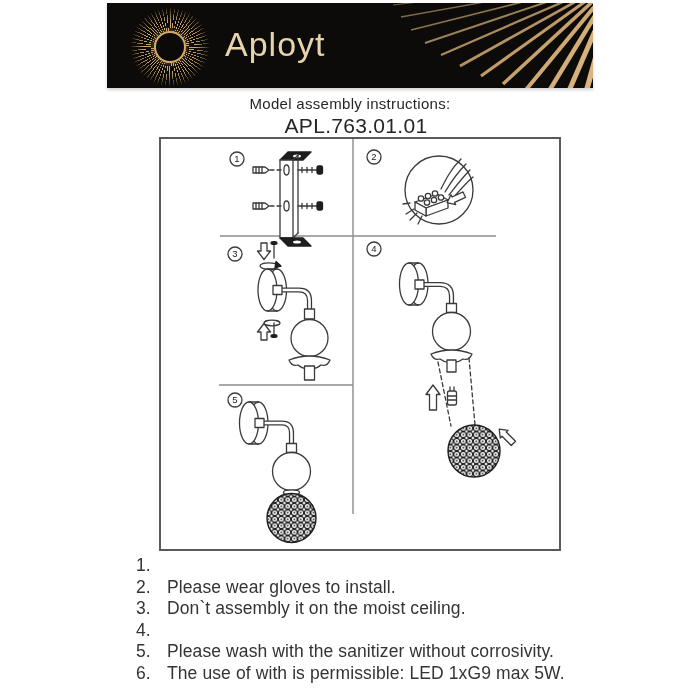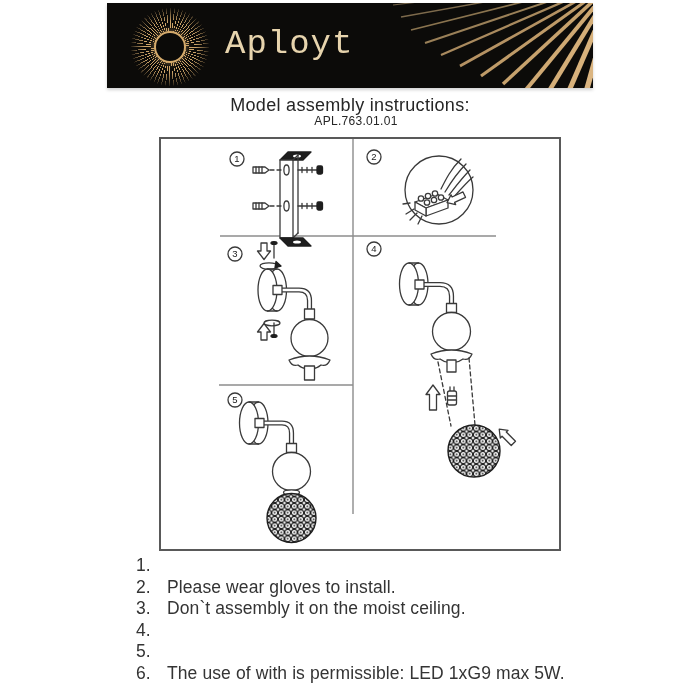--- a/index.html
+++ b/index.html
@@ -10,28 +10,28 @@
   .banner{position:absolute;left:107px;top:3px;width:486px;height:85px;
           background:#0c0b09;overflow:hidden;box-shadow:0 2px 3px rgba(0,0,0,.18);}
   .sunburst{position:absolute;left:24px;top:5px;width:78px;height:78px;border-radius:50%;
           background:
             radial-gradient(circle, rgba(12,11,9,0) 0 46%, rgba(12,11,9,.45) 60%, #0c0b09 74%),
             repeating-conic-gradient(#cda469 0deg 1.5deg, rgba(12,11,9,0) 1.5deg 6deg);}
   .sun-core{position:absolute;left:50%;top:50%;transform:translate(-50%,-50%);
           width:28px;height:28px;border-radius:50%;background:#0b0a08;
           border:2px solid #d4aa6c;box-shadow:0 0 7px rgba(212,170,108,.55);}
   .brand{position:absolute;left:118px;top:22px;font-size:34px;font-weight:300;
-          letter-spacing:1px;color:#e7d4ad;font-family:Liberation Mono, monospace;}
+          letter-spacing:1px;color:#e7d4ad;}
   .rays{position:absolute;right:0;top:0;}
 
   
   .title-heading{position:absolute;left:0;right:0;top:95px;text-align:center;
-          font-size:18px;color:#262626;letter-spacing:.3px;}
+          font-size:15px;color:#262626;letter-spacing:.3px;}
   .model-number{position:absolute;left:12px;right:0;top:114px;text-align:center;
-          font-size:12px;color:#262626;letter-spacing:.3px;}
+          font-size:21px;color:#262626;letter-spacing:.3px;}
 
   
   .diagram-box{position:absolute;left:159px;top:137px;width:398px;height:410px;
           border:2px solid #595959;background:#fff;}
   .ink *{stroke:#3a3a3a;stroke-width:1.3;fill:none;stroke-linecap:round;stroke-linejoin:round;}
   .ink .wh{fill:#ffffff;}
   .ink .blk{fill:#1e1e1e;stroke:#1e1e1e;}
   .ink .whs{fill:#ffffff;stroke:none;}
   .ink .dash{stroke-dasharray:4 3;}
   .ink .tube-outer{stroke-width:5.2;}
@@ -258,20 +258,21 @@
     </div>
     <div class="instr-row">
       <span class="instr-num">3.</span>
       <span class="instr-text">Don`t assembly it on the moist ceiling.</span>
     </div>
     <div class="instr-row">
       <span class="instr-num">4.</span>
     </div>
     <div class="instr-row">
       <span class="instr-num">5.</span>
+      <span class="instr-text">Please wash with the sanitizer without corrosivity.</span>
     </div>
     <div class="instr-row">
       <span class="instr-num">6.</span>
       <span class="instr-text">The use of with is permissible: LED 1xG9 max 5W.</span>
     </div>
   </div>
 
 </div>
 
 </body></html>

